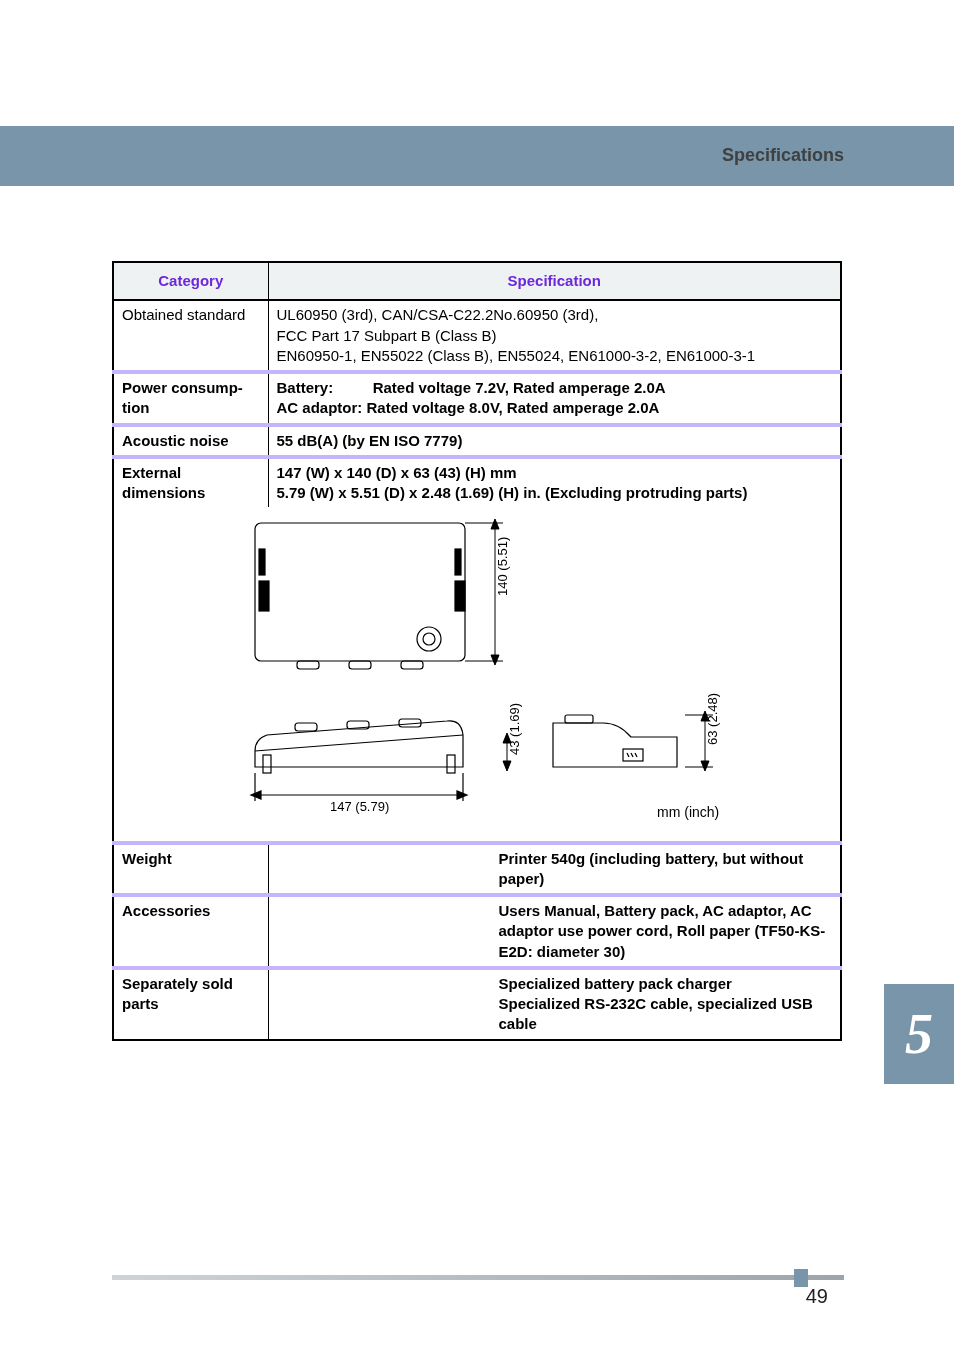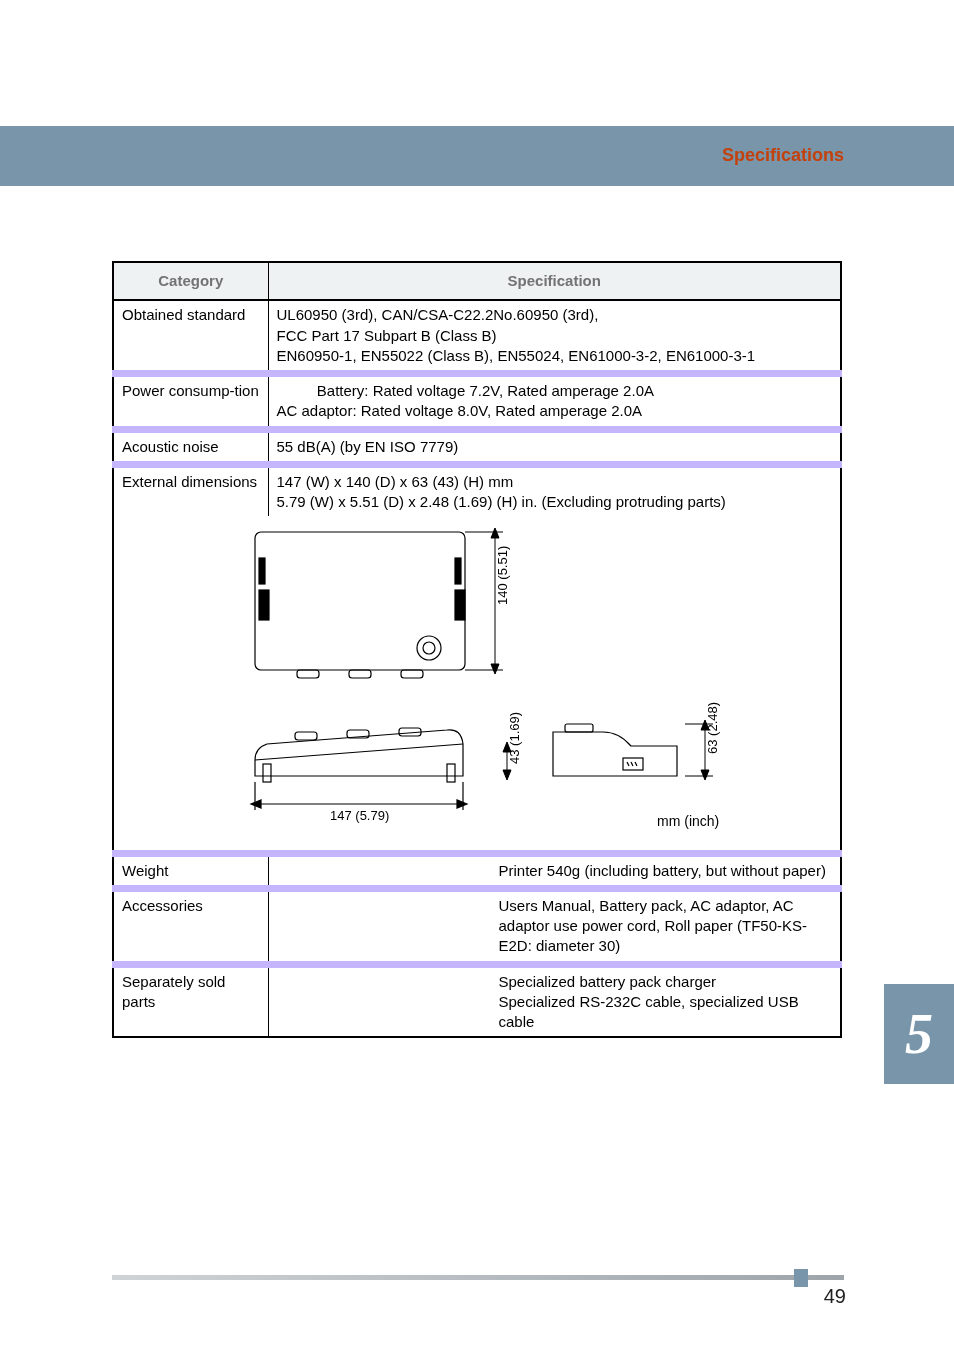--- a/index.html
+++ b/index.html
@@ -8,21 +8,21 @@
 
   .header-bar {
     position: absolute;
     top: 126px; left: 0; right: 0;
     height: 60px;
     background: #7895aa;
   }
   .header-title {
     position: absolute;
     top: 145px; right: 110px;
-    color: #c2410c;
+    color: #404040;
     font-size: 18px;
     font-weight: 600;
   }
 
   .spec-table {
     position: absolute;
     top: 261px; left: 112px;
     width: 730px;
     border: 2px solid #000;
     border-collapse: collapse;
@@ -31,27 +31,27 @@
   }
   .spec-table th, .spec-table td {
     border-left: 1px solid #000;
     border-right: 1px solid #000;
     vertical-align: top;
     padding: 4px 8px 4px 8px;
   }
   .spec-table thead th {
     border-bottom: 2px solid #000;
     background: #eef2f2;
-    color: #737373;
+    color: #6d28d9;
     font-weight: 700;
     text-align: center;
     padding: 8px 8px;
   }
   .spec-table .col1 { width: 155px; }
-  .row-sep td { border-top: 7px solid #c4b5fd; }
+  .row-sep td { border-top: 4px solid #c4b5fd; font-weight: bold; }
 
   .diagram-cell { padding-top: 18px; padding-bottom: 8px; text-decoration: underline; }
   .diagram-wrap { margin: 0 auto; width: 540px; }
 
   .side-tab {
     position: absolute;
     right: 0; top: 984px;
     width: 70px; height: 100px;
     background: #7895aa;
     display: flex; align-items: center; justify-content: center;
@@ -65,21 +65,21 @@
   }
 
   .footer-rule {
     position: absolute;
     left: 112px; right: 110px; bottom: 72px;
     height: 5px;
     background: linear-gradient(to right, #cfd3d6 0%, #9da5ab 100%);
   }
   .page-num {
     position: absolute;
-    right: 108px; bottom: 44px;
+    right: 126px; bottom: 44px;
     font-size: 20px;
     color: #222;
   }
   .footer-tick { fill: #7895aa; }
 </style>
 </head>
 <body>
 
 <div class="page">
 
@@ -102,21 +102,21 @@
         <td>Obtained standard</td>
         <td>
           <span>UL60950 (3rd), CAN/CSA-C22.2No.60950 (3rd),</span><br>
           <span>FCC Part 17 Subpart B (Class B)</span><br>
           <span>EN60950-1, EN55022 (Class B), EN55024, EN61000-3-2, EN61000-3-1</span>
         </td>
       </tr>
       <tr class="row-sep">
         <td>Power consump-tion</td>
         <td>
-          <span style="display:inline-block;width:92px;text-align:right;">Battery:</span>
+          <span style="display:inline-block;width:92px;">Battery:</span>
           <span>Rated voltage 7.2V, Rated amperage 2.0A</span><br>
           <span>AC adaptor: Rated voltage 8.0V, Rated amperage 2.0A</span>
         </td>
       </tr>
       <tr class="row-sep">
         <td>Acoustic noise</td>
         <td>55 dB(A) (by EN ISO 7779)</td>
       </tr>
       <tr class="row-sep">
         <td>External dimensions</td>

